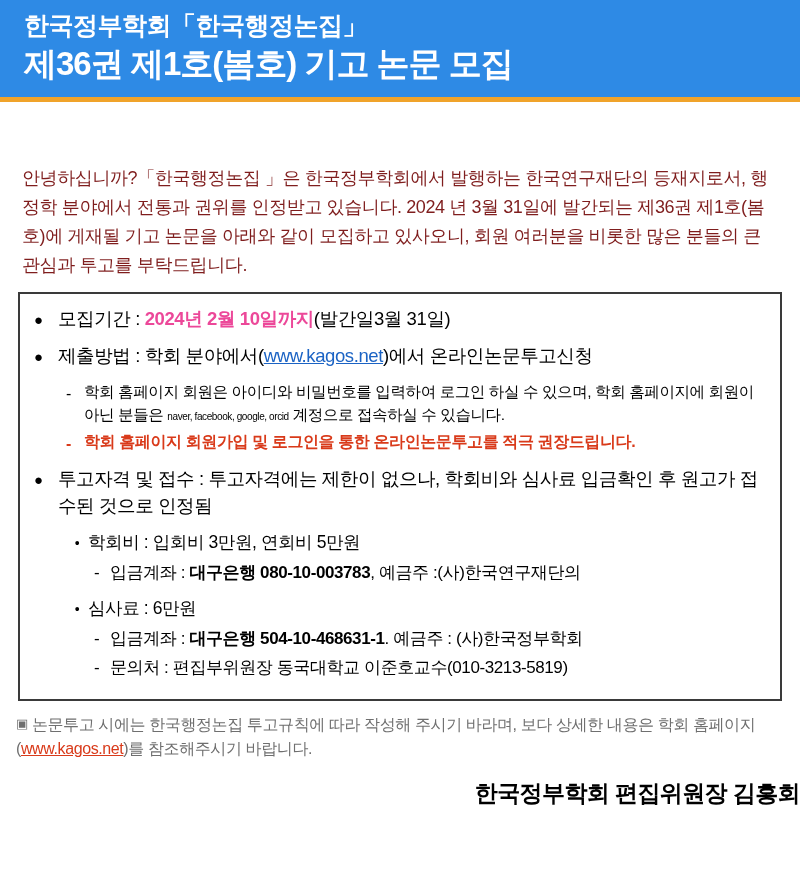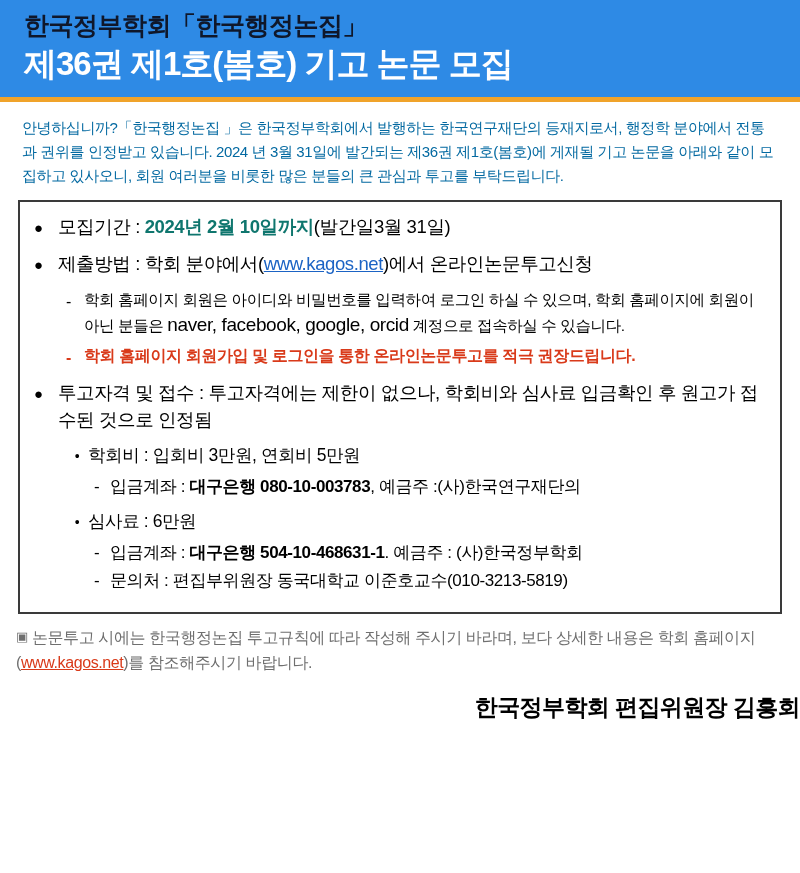--- a/index.html
+++ b/index.html
@@ -21,21 +21,21 @@
     box-sizing: border-box;
   }
 
   
   .banner {
     background: #2e8ae5;
     padding: 10px 0 12px 24px;
     box-sizing: border-box;
   }
   .banner-line1 {
-    color: #0f172a;
+    color: #ffffff;
     font-size: 25px;
     font-weight: bold;
     line-height: 1.25;
     letter-spacing: -0.5px;
   }
   .banner-line2 {
     color: #ffffff;
     font-size: 33px;
     font-weight: bold;
     line-height: 1.25;
@@ -46,25 +46,26 @@
     color: #ffffff;
   }
   .banner-underline {
     height: 5px;
     background: #f0a32a;
     width: 100%;
   }
 
   
   .intro {
-    color: #0369a1;
-    font-size: 15px;
+    color: #7f1d1d;
+    font-size: 18px;
     line-height: 1.62;
     padding: 14px 22px 10px 22px;
     letter-spacing: -0.4px;
+    margin-top: 48px;
   }
 
   
   .box {
     border: 2px solid #3a3a3a;
     margin: 2px 18px 0 18px;
     padding: 12px 14px 14px 14px;
     box-sizing: border-box;
   }
 
@@ -107,34 +108,34 @@
   .txt {
     flex: 1 1 auto;
   }
 
   .l1 {
     font-size: 18.5px;
     letter-spacing: -0.4px;
     margin-bottom: 10px;
   }
   .l1 b { font-weight: normal; }
-  .blue-b { color: #0f766e; font-weight: bold; }
+  .blue-b { color: #ec4899; font-weight: bold; }
   .link {
     color: #1b63c4;
     text-decoration: underline;
   }
 
   .sub-note {
     font-size: 15.5px;
     letter-spacing: -0.4px;
     line-height: 1.5;
     margin-bottom: 4px;
   }
   .sub-note .tiny {
-    font-size: 19px;
+    font-size: 10px;
   }
   .red-note {
     color: #d93a1a;
     font-weight: bold;
     font-size: 16px;
     letter-spacing: -0.4px;
     margin-bottom: 10px;
   }
 
   .indent1 { margin-left: 32px; }

